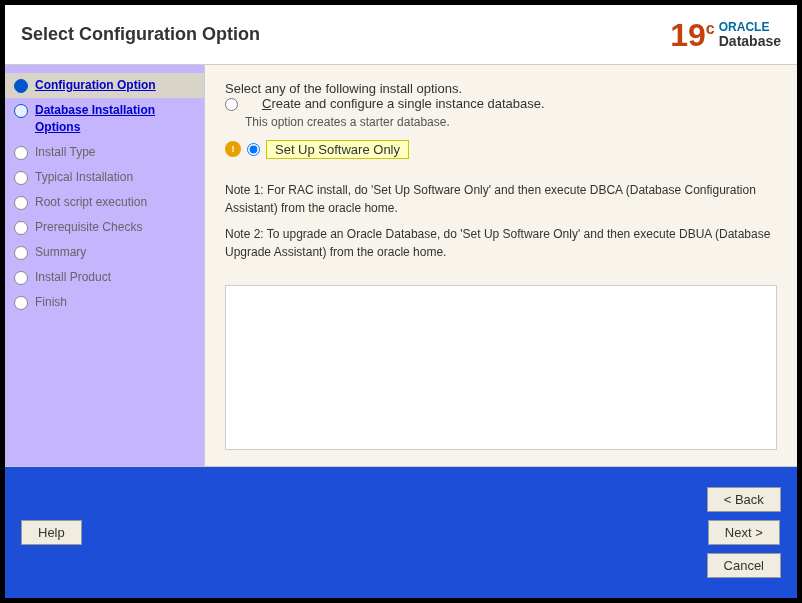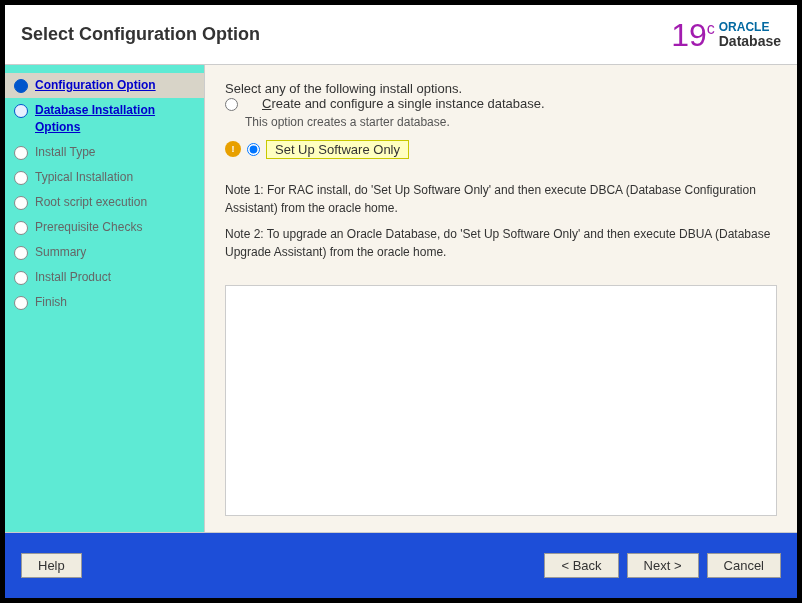--- a/index.html
+++ b/index.html
@@ -34,22 +34,22 @@
       font-weight: bold;
       color: #333;
     }
     .oracle-logo {
       display: flex;
       align-items: center;
       gap: 4px;
     }
     .oracle-19c {
       font-size: 32px;
-      font-weight: normal;
-      color: #a21caf;
+      font-weight: bold;
+      color: #c2410c;
       line-height: 1;
     }
     .oracle-brand {
       display: flex;
       flex-direction: column;
       align-items: flex-start;
     }
     .oracle-text {
       font-size: 12px;
       font-weight: bold;
@@ -63,21 +63,21 @@
     }
     
     .main-body {
       display: flex;
       flex: 1;
       overflow: hidden;
     }
     
     .sidebar {
       width: 200px;
-      background: #5eead4;
+      background: #c4b5fd;
       border-right: 1px solid #ccc;
       padding: 8px 0;
       flex-shrink: 0;
     }
     .sidebar-item {
       display: flex;
       align-items: flex-start;
       padding: 4px 8px;
       gap: 6px;
       cursor: default;
@@ -216,20 +216,21 @@
       min-height: 44px;
     }
     .footer-left {
       display: flex;
       gap: 8px;
     }
     .footer-right {
       display: flex;
       gap: 8px;
       align-items: center;
+      flex-direction: column;
     }
     .btn {
       padding: 4px 16px;
       background: #f0ece0;
       border: 1px solid #999;
       cursor: pointer;
       font-size: 13px;
       color: #333;
       min-width: 60px;
       text-align: center;

